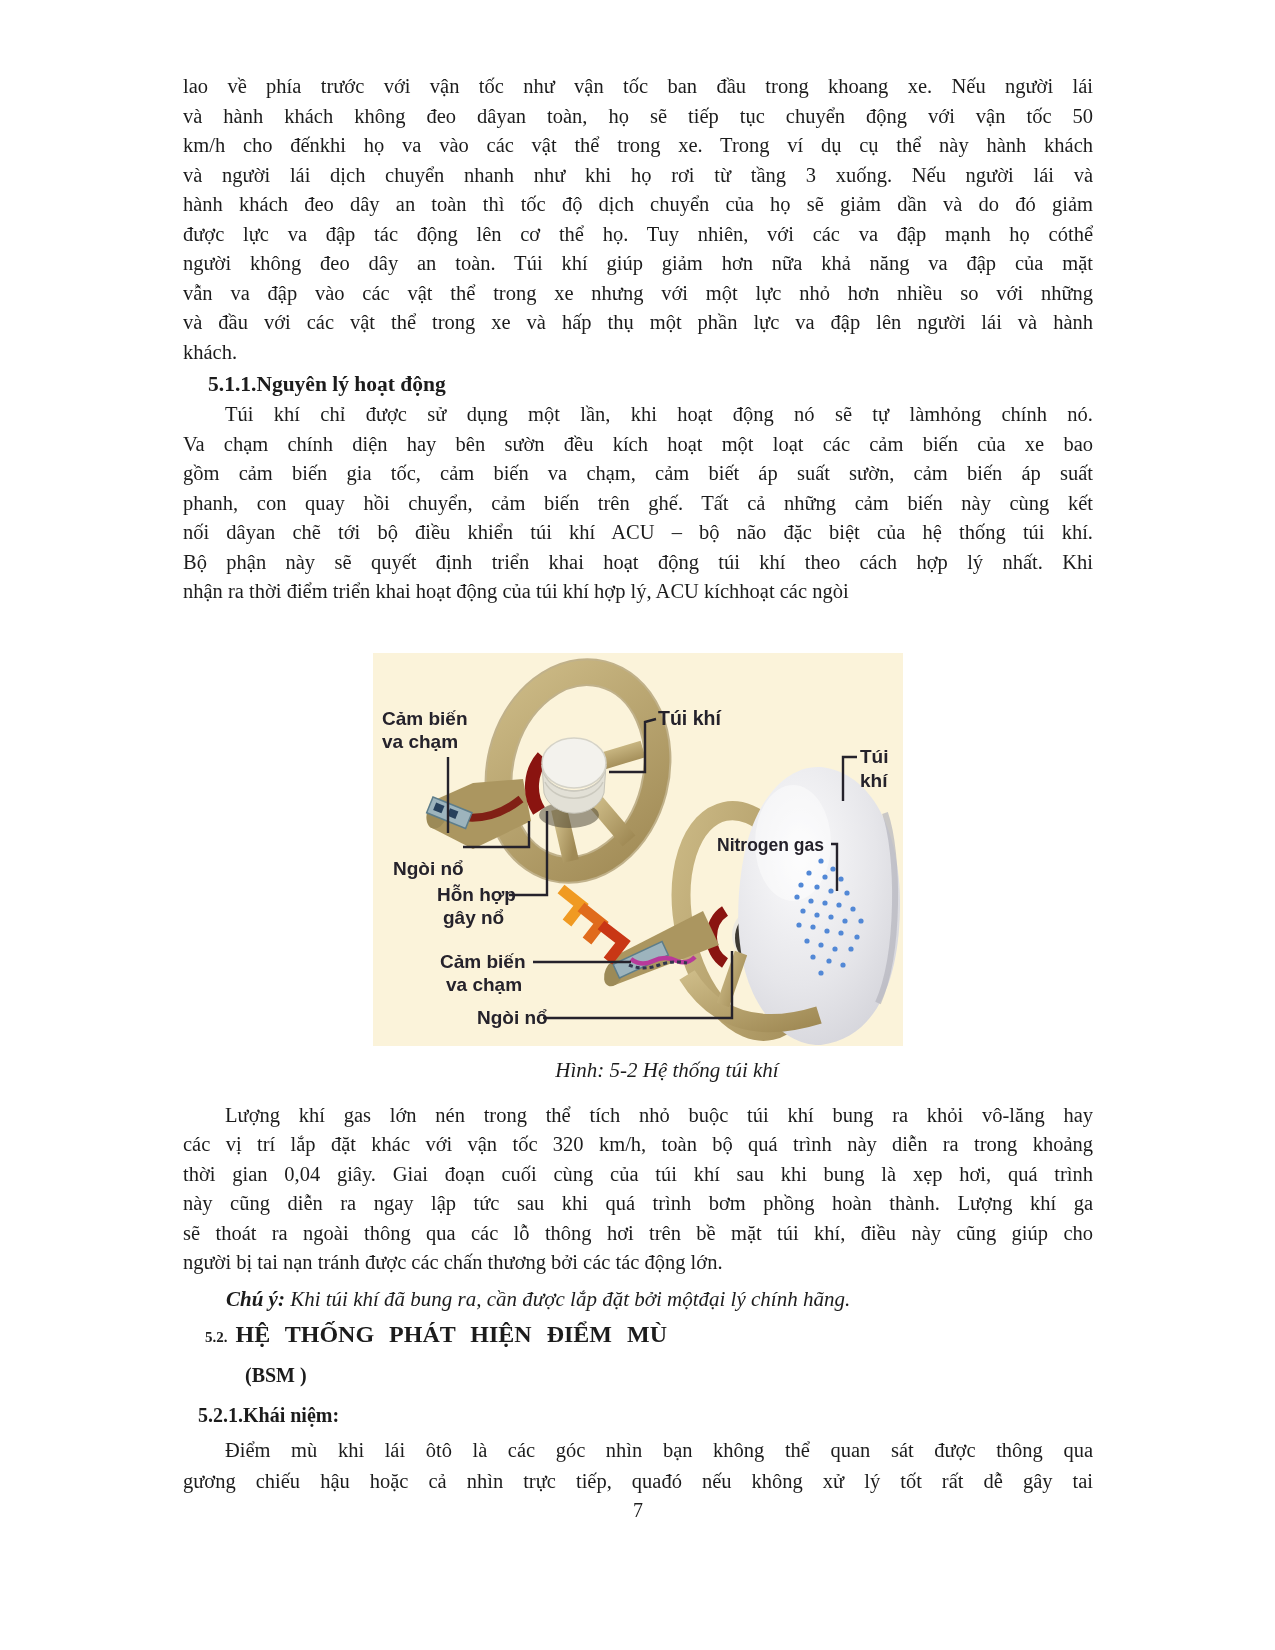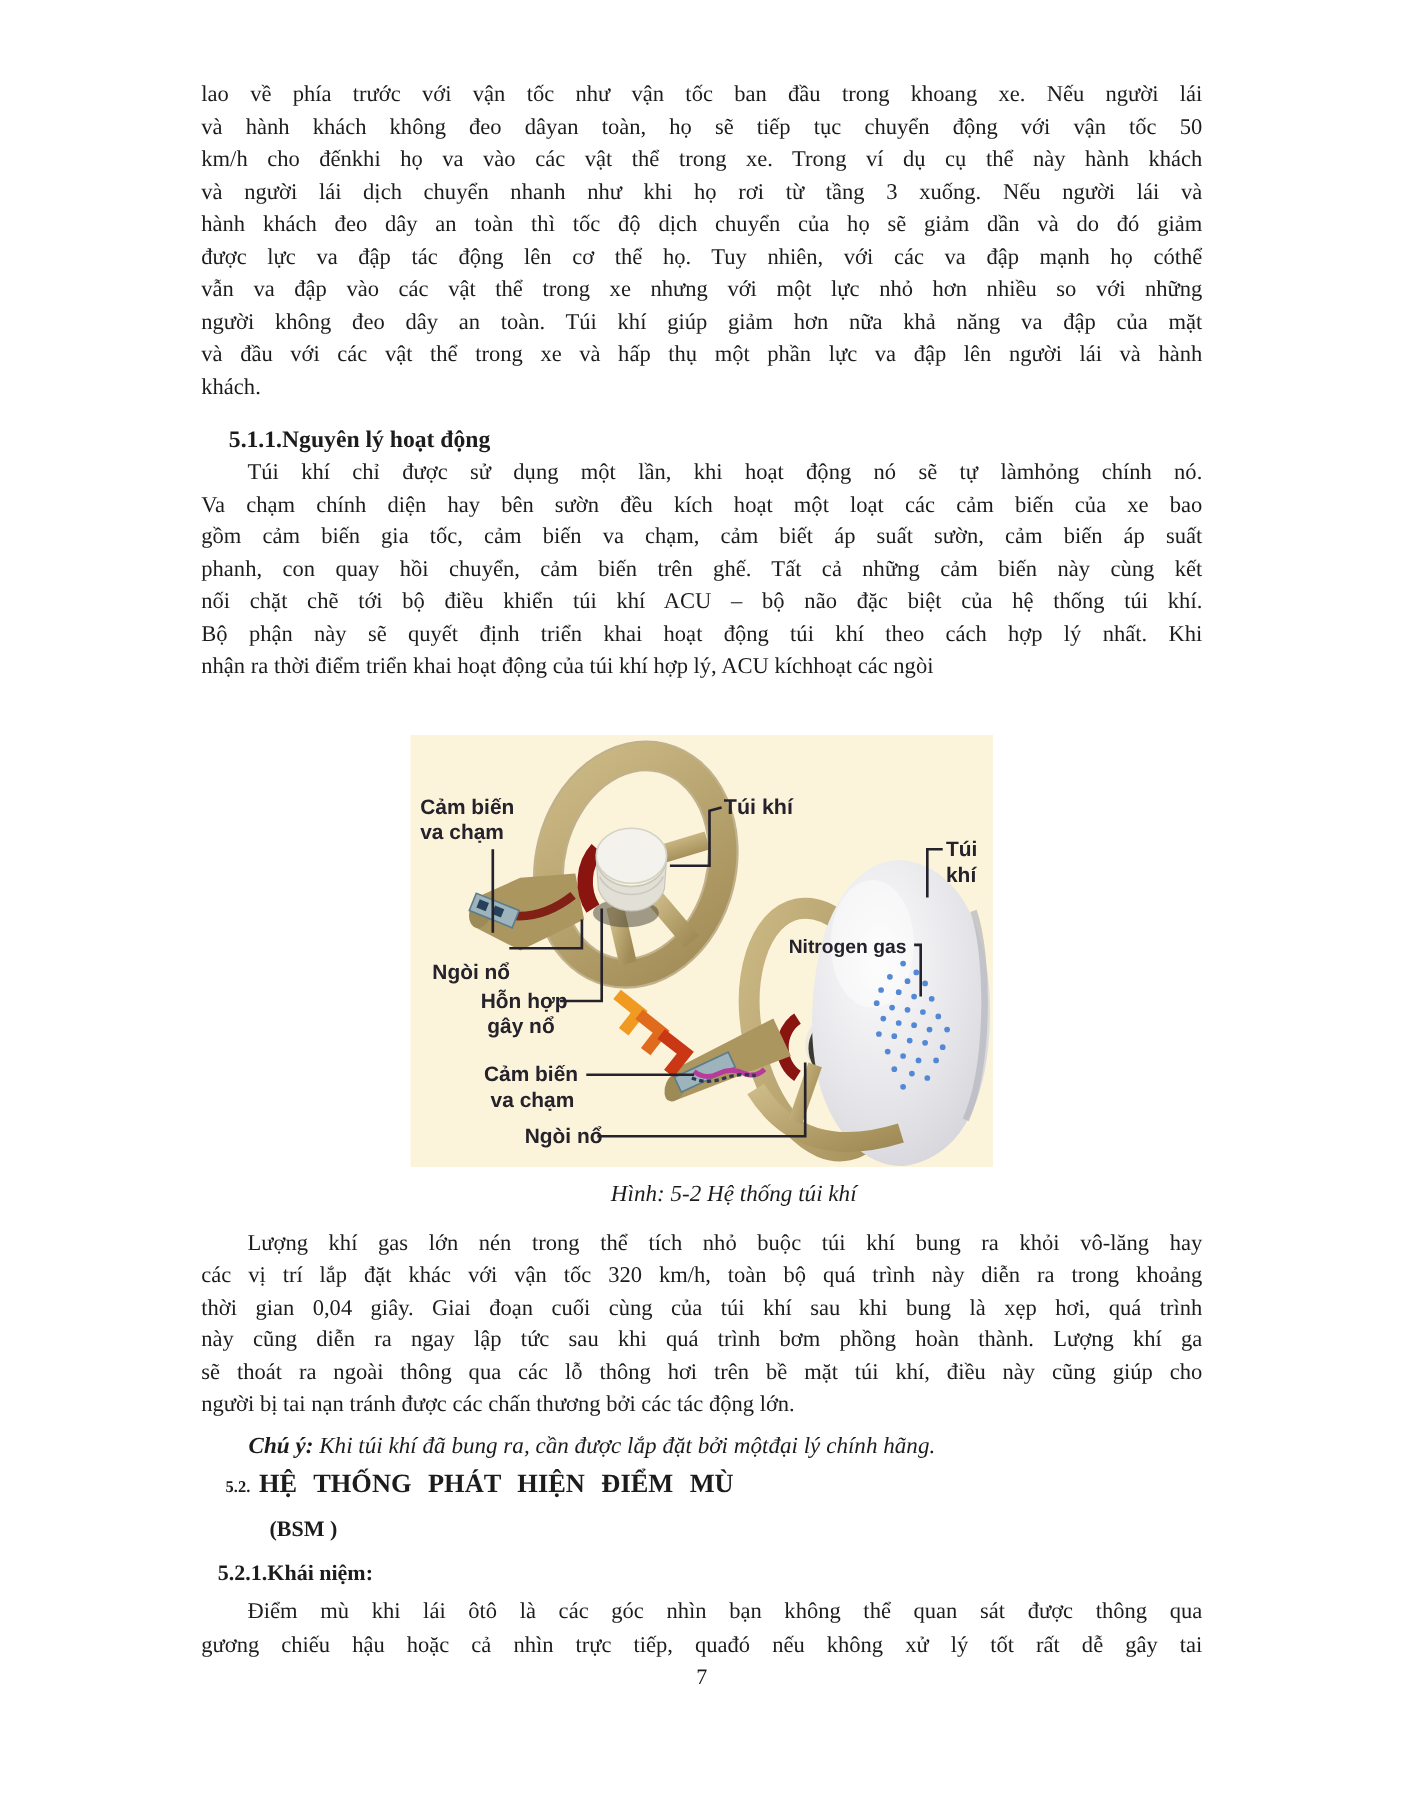--- a/index.html
+++ b/index.html
@@ -16,21 +16,21 @@
   .pline {
     font-size:20.5px; line-height:29.5px;
     text-align:justify; text-align-last:justify;
     white-space:normal;
   }
   .para .pline:last-child { text-align-last:left; }
   .para.cont .pline:last-child { text-align-last:justify; }
   .para.indent .pline.first { text-indent:42px; }
   .para.wide .pline { line-height:31px; }
   .h511 {
-    font-weight:bold; font-size:21.5px; line-height:31px; margin-top:17px;
+    font-weight:bold; font-size:21.5px; line-height:31px; margin-top:2px;
     padding-left:25px;
   }
   .figwrap { margin-top:46px; }
   .figimg { display:block; margin:0 auto; }
   .figcaption {
     font-style:italic; font-size:21px; line-height:28px; margin-top:10px;
     text-align:center; padding-left:58px;
   }
   .para3 { margin-top:17px; }
   .note {
@@ -55,34 +55,34 @@
 
 <div class="content">
 
   <div class="para">
       <div class="pline first">lao về phía trước với vận tốc như vận tốc ban đầu trong khoang xe. Nếu người lái</div>
       <div class="pline">và hành khách không đeo dâyan toàn, họ sẽ tiếp tục chuyển động với vận tốc 50</div>
       <div class="pline">km/h cho đếnkhi họ va vào các vật thể trong xe. Trong ví dụ cụ thể này hành khách</div>
       <div class="pline">và người lái dịch chuyển nhanh như khi họ rơi từ tầng 3 xuống. Nếu người lái và</div>
       <div class="pline">hành khách đeo dây an toàn thì tốc độ dịch chuyển của họ sẽ giảm dần và do đó giảm</div>
       <div class="pline">được lực va đập tác động lên cơ thể họ. Tuy nhiên, với các va đập mạnh họ cóthể</div>
+      <div class="pline">người không đeo dây an toàn. Túi khí giúp giảm hơn nữa khả năng va đập của mặt</div>
       <div class="pline">vẫn va đập vào các vật thể trong xe nhưng với một lực nhỏ hơn nhiều so với những</div>
-      <div class="pline">người không đeo dây an toàn. Túi khí giúp giảm hơn nữa khả năng va đập của mặt</div>
       <div class="pline">và đầu với các vật thể trong xe và hấp thụ một phần lực va đập lên người lái và hành</div>
       <div class="pline last">khách.</div>
     </div>
 
   <div class="h511">5.1.1.Nguyên lý hoạt động</div>
 
   <div class="para indent">
       <div class="pline first">Túi khí chỉ được sử dụng một lần, khi hoạt động nó sẽ tự làmhỏng chính nó.</div>
       <div class="pline">Va chạm chính diện hay bên sườn đều kích hoạt một loạt các cảm biến của xe bao</div>
       <div class="pline">gồm cảm biến gia tốc, cảm biến va chạm, cảm biết áp suất sườn, cảm biến áp suất</div>
       <div class="pline">phanh, con quay hồi chuyển, cảm biến trên ghế. Tất cả những cảm biến này cùng kết</div>
-      <div class="pline">nối chặt chẽ tới bộ điều khiển túi khí ACU – bộ não đặc biệt của hệ thống túi khí.</div>
+      <div class="pline">nối dâyan chẽ tới bộ điều khiển túi khí ACU – bộ não đặc biệt của hệ thống túi khí.</div>
       <div class="pline">Bộ phận này sẽ quyết định triển khai hoạt động túi khí theo cách hợp lý nhất. Khi</div>
       <div class="pline">nhận ra thời điểm triển khai hoạt động của túi khí hợp lý, ACU kíchhoạt các ngòi</div>
     </div>
 
   <div class="figwrap">
     <svg class="figimg" width="530" height="393" viewBox="0 0 530 393">
       <defs>
         <radialGradient id="bagGrad" cx="0.38" cy="0.32" r="0.85">
           <stop offset="0" stop-color="#fbfbfc"></stop>
           <stop offset="0.55" stop-color="#e6e6ea"></stop>

